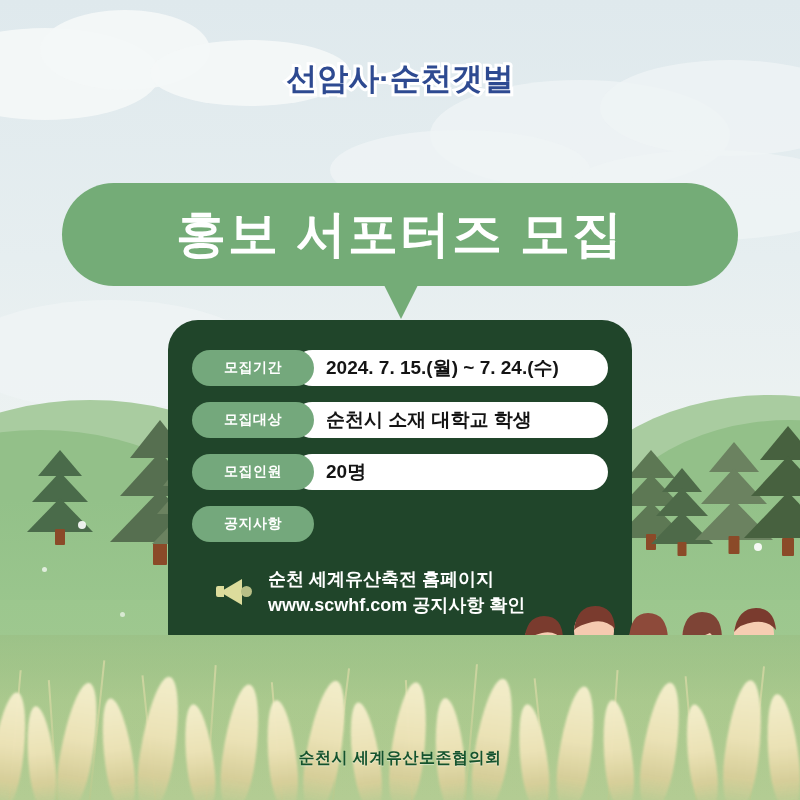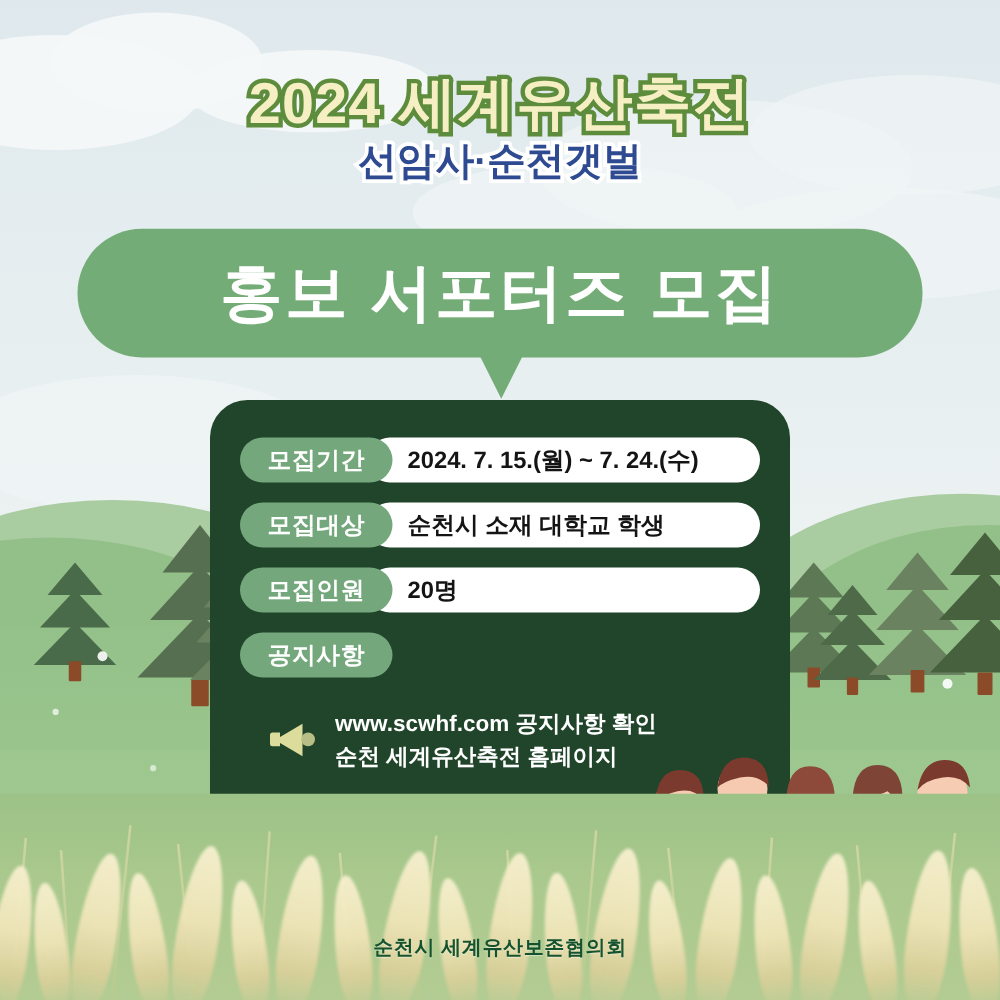--- a/index.html
+++ b/index.html
@@ -113,21 +113,21 @@
     display: flex; align-items: center;
     height: 36px; margin-bottom: 16px;
   }
   .pill-label {
     position: relative; z-index: 2;
     flex: 0 0 auto;
     min-width: 122px; height: 36px;
     background: #74a87c;
     border-radius: 18px;
     display: flex; align-items: center; justify-content: center;
-    color: #ffffff; font-size: 19px; font-weight: 700; letter-spacing: .5px;
+    color: #ffffff; font-size: 14px; font-weight: 700; letter-spacing: .5px;
   }
   .pill-value {
     position: relative; z-index: 1;
     flex: 1 1 auto; height: 36px;
     margin-left: -20px;
     background: #ffffff;
     border-radius: 18px;
     display: flex; align-items: center;
     padding-left: 32px;
     color: #141414; font-size: 19px; font-weight: 700;
@@ -236,21 +236,20 @@
     <div class="trunk" style="width:12px;height:18px;"></div>
   </div>
 
   <div class="dot" style="left:78px;top:521px;width:8px;height:8px;"></div>
   <div class="dot" style="left:42px;top:567px;width:5px;height:5px;opacity:.7;"></div>
   <div class="dot" style="left:754px;top:543px;width:8px;height:8px;"></div>
   <div class="dot" style="left:652px;top:627px;width:9px;height:9px;"></div>
   <div class="dot" style="left:120px;top:612px;width:5px;height:5px;opacity:.6;"></div>
 
   <div class="title-wrap">
-    <div class="title-main">2024 세계유산축전</div>
     <div class="title-sub">선암사·순천갯벌</div>
   </div>
 
   <div class="banner">
     <span class="banner-text">홍보 서포터즈 모집</span>
   </div>
   <div class="banner-tail"></div>
 
   <div class="card">
 
@@ -273,22 +272,22 @@
       <div class="pill-label">공지사항</div>
     </div>
 
     <div class="note">
       <div class="megaphone">
         <div class="back"></div>
         <div class="horn"></div>
         <div class="ball"></div>
       </div>
       <div class="note-lines">
+        <div>순천 세계유산축전 홈페이지</div>
         <div>www.scwhf.com 공지사항 확인</div>
-        <div>순천 세계유산축전 홈페이지</div>
       </div>
     </div>
   </div>
 
   <div class="students">
     <svg viewBox="0 0 290 180" width="290" height="180" xmlns="http://www.w3.org/2000/svg">
 
       <g>
         <rect x="222" y="108" width="20" height="72" fill="#7ba7d9"></rect>
         <rect x="246" y="108" width="20" height="72" fill="#7ba7d9"></rect>

